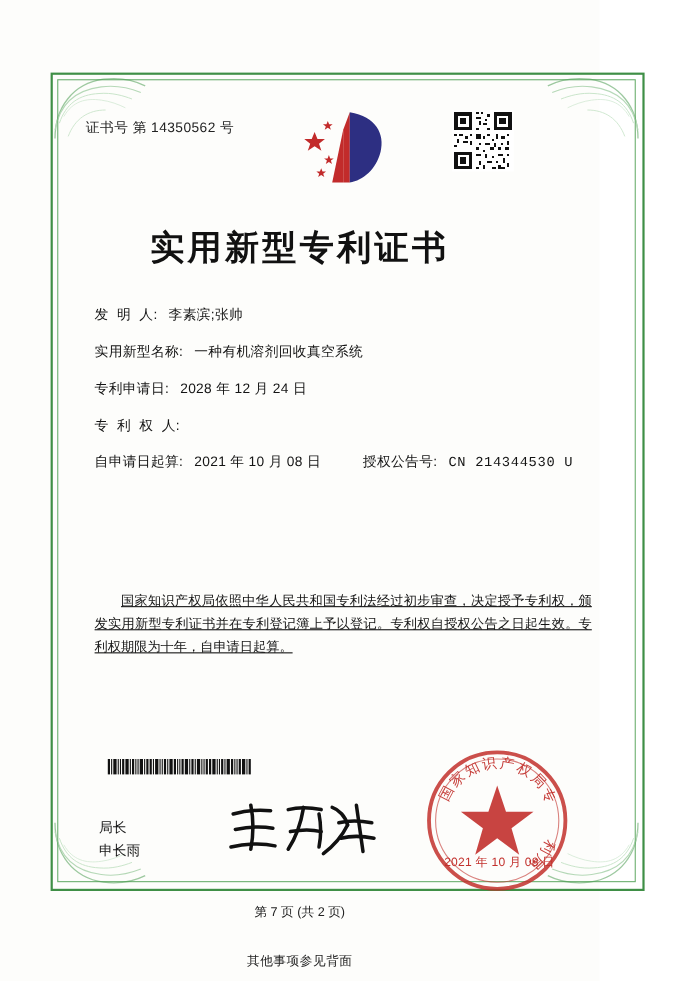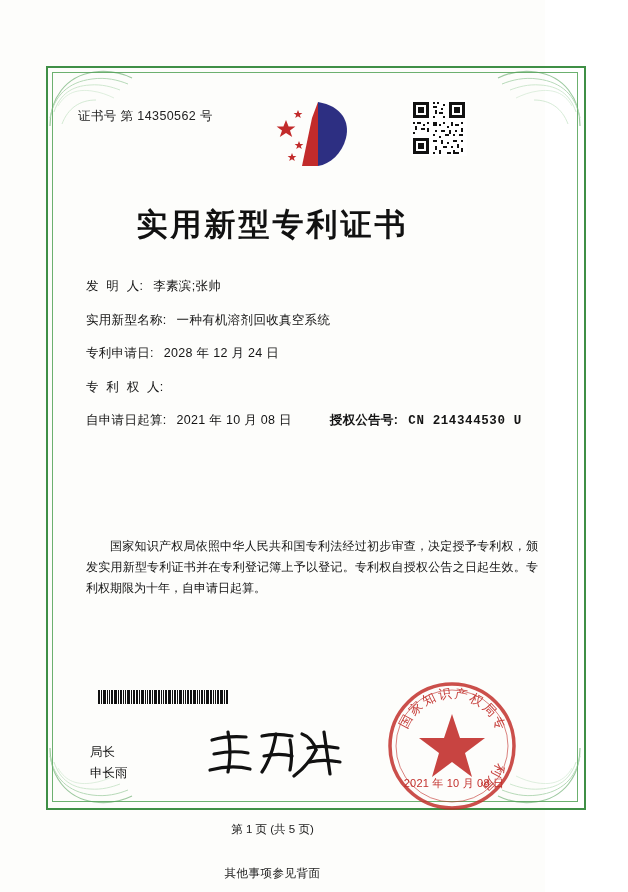--- a/index.html
+++ b/index.html
@@ -96,33 +96,33 @@
     letter-spacing: .3px;
   }
   .fvalue {
     margin-left: 10px;
     letter-spacing: .3px;
   }
   .frow.two-col .col2 {
     margin-left: 38px;
     display: flex;
     align-items: baseline;
-    font-weight: bold;
   }
   .mono { font-family: "Liberation Mono", monospace; letter-spacing: .6px; }
 
   
   .paras {
     position: absolute;
     left: 86px; top: 536px;
     width: 452px;
     font-size: 12px;
     line-height: 1.75;
     color: #141414;
     text-align: justify;
+    text-decoration: underline;
   }
   .paras p { margin: 0 0 2px 0; text-indent: 24px; }
 
   
   .barcode {
     position: absolute;
     left: 98px; top: 690px;
     height: 14px;
     width: 132px;
     display: flex;
@@ -430,16 +430,16 @@
         <text transform="rotate(28 66 66)" x="66" y="18" text-anchor="middle">权</text>
         <text transform="rotate(46 66 66)" x="66" y="18" text-anchor="middle">局</text>
         <text transform="rotate(64 66 66)" x="66" y="18" text-anchor="middle">专</text>
         <text transform="rotate(118 66 66)" x="66" y="18" text-anchor="middle">利</text>
         <text transform="rotate(136 66 66)" x="66" y="18" text-anchor="middle">局</text>
       </g>
     </svg>
   </div>
   <div class="seal-date">2021 年 10 月 08 日</div>
 
-  <div class="page-num">第 1 页 (共 5 页)</div>
+  <div class="page-num">第 7 页 (共 2 页)</div>
   <div class="footnote">其他事项参见背面</div>
 
 </div>
 
 </body></html>

